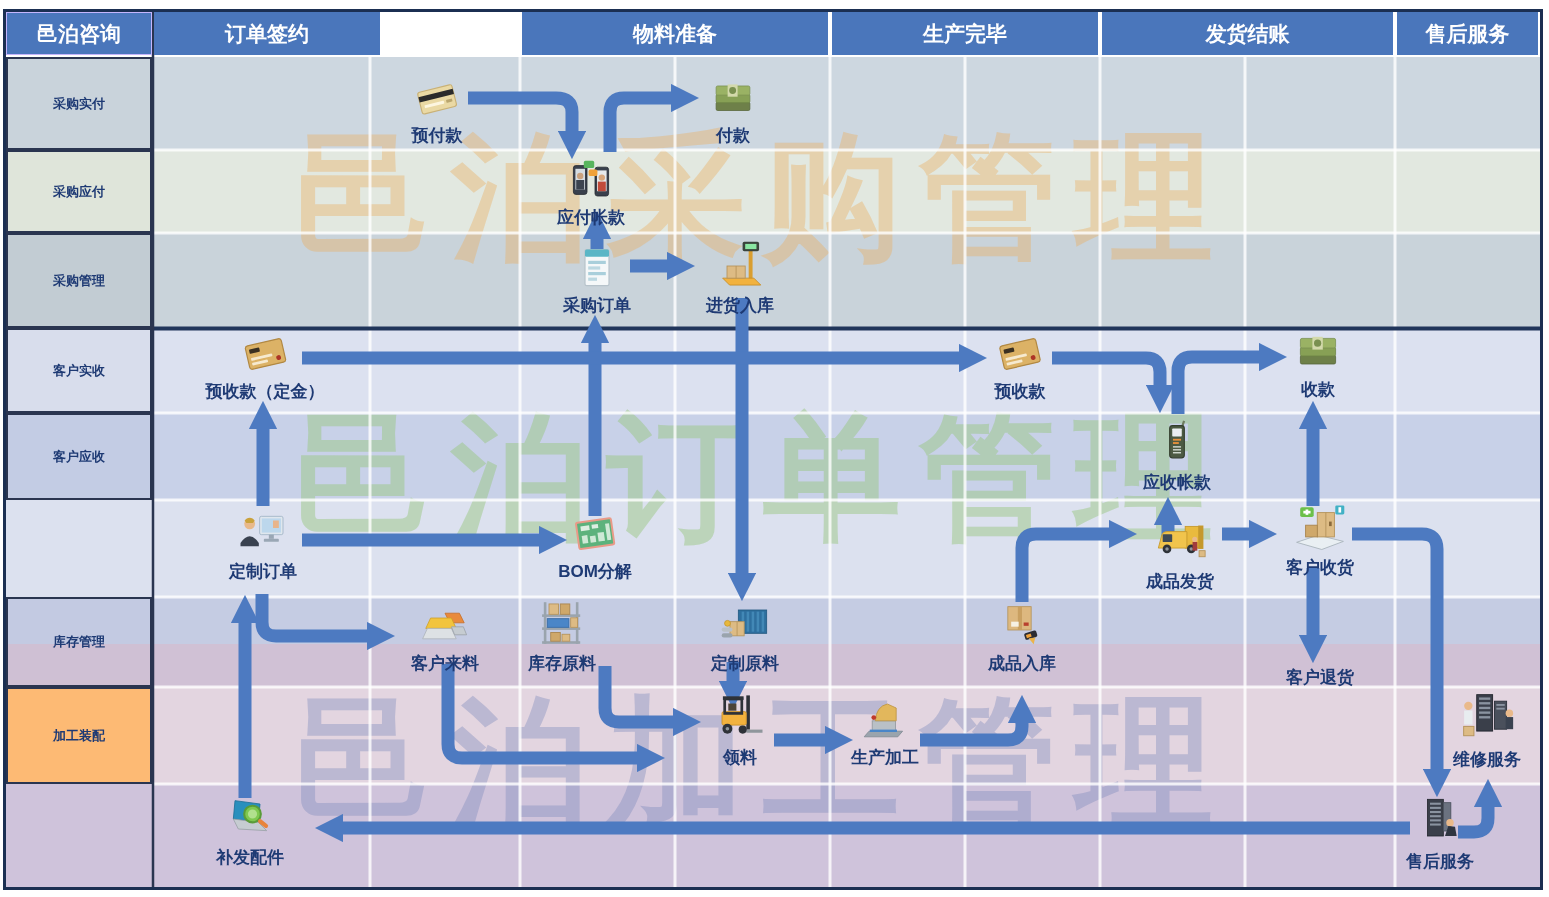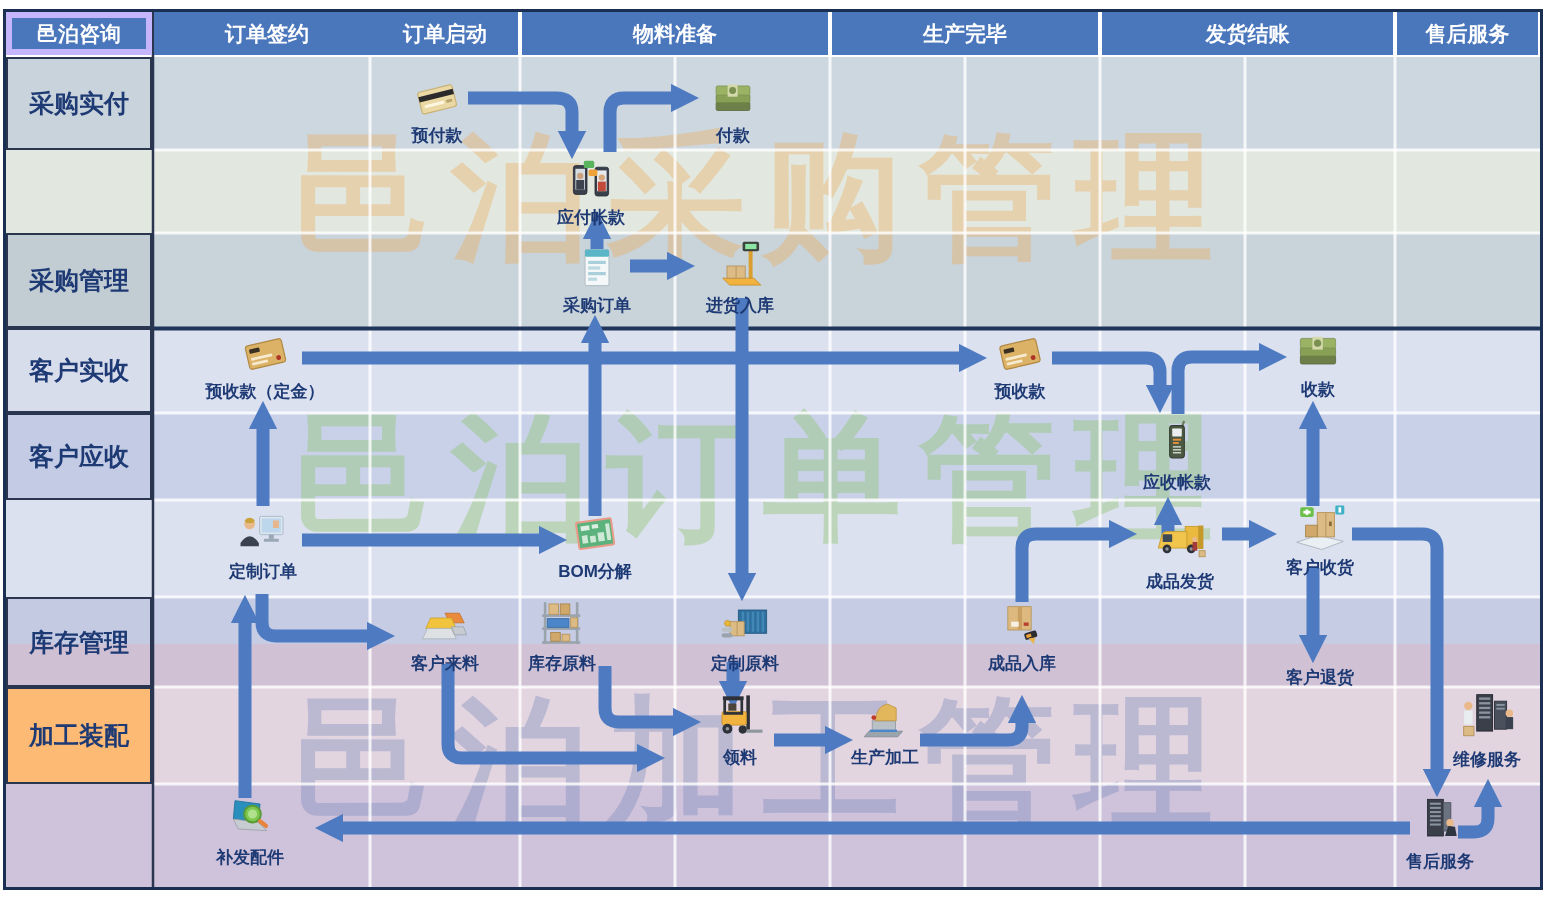--- a/index.html
+++ b/index.html
@@ -3,24 +3,24 @@
 <meta charset="utf-8">
 <style>
   html,body{margin:0;padding:0;background:#fff;}
   .stage{position:relative;width:1549px;height:897px;background:#fff;overflow:hidden;
          font-family:"Liberation Sans","DejaVu Sans",sans-serif;}
   .frame{position:absolute;left:3px;top:9px;width:1540px;height:881px;border:3px solid #1b2f52;
          box-sizing:border-box;z-index:7;pointer-events:none;}
   
   .hcell{position:absolute;top:12px;height:43px;background:#4a76bb;color:#fff;font-weight:700;
          font-size:21px;display:flex;align-items:center;justify-content:center;z-index:4;}
-  .hc0{left:6px;width:146px;border:6px solid #c4b5fd;box-sizing:border-box;background:#4a76bb;}
+  .hc0{left:6px;width:146px;border:1px solid #c4b5fd;box-sizing:border-box;background:#4a76bb;}
   
   .lcell{position:absolute;left:6px;width:146px;border:2px solid #2a3550;box-sizing:border-box;
-         color:#1e3a74;font-weight:700;font-size:25px;display:flex;align-items:center;
+         color:#1e3a74;font-weight:700;font-size:13px;display:flex;align-items:center;
          justify-content:center;z-index:4;}
   
   .stripe{position:absolute;left:6px;width:1534px;z-index:0;}
   
   .wm{position:absolute;z-index:1;font-size:138px;font-weight:700;letter-spacing:18px;
       line-height:1;white-space:nowrap;pointer-events:none;}
   
   #overlay{position:absolute;left:0;top:0;z-index:2;pointer-events:none;}
   .grid{stroke:rgba(255,255,255,.8);stroke-width:3;}
   .conn{fill:none;stroke:#4d7ac1;stroke-width:13;marker-end:url(#ah);}
@@ -98,27 +98,27 @@
     <path class="conn" d="M262,594 V622 Q262,636 276,636 H368"></path>
     <path class="conn" d="M448,664 V744 Q448,758 462,758 H638"></path>
     <path class="conn" d="M605,666 V708 Q605,722 619,722 H674"></path>
     <path class="conn" d="M733,662 V682"></path>
     <path class="conn" d="M774,740 H826"></path>
     <path class="conn" d="M920,740 H1008 Q1022,740 1022,726 V722"></path>
   </svg>
 
   <div class="hcell hc0">邑泊咨询</div>
   <div class="hcell" style="left:154px;width:226px;">订单签约</div>
-  <div class="hcell" style="left:372px;width:146px;">订单启动</div>
   <div class="hcell" style="left:522px;width:306px;">物料准备</div>
   <div class="hcell" style="left:832px;width:266px;">生产完毕</div>
   <div class="hcell" style="left:1102px;width:291px;">发货结账</div>
   <div class="hcell" style="left:1397px;width:141px;">售后服务</div>
 
   <div class="lcell" style="top:57px;height:93px;background:#c9d3db;">采购实付</div>
+  <div class="lcell" style="top:150px;height:83px;background:#dfe5da;">采购应付</div>
   <div class="lcell" style="top:233px;height:95px;background:#c2ccd3;">采购管理</div>
   <div class="lcell" style="top:328px;height:85px;background:#d8ddec;">客户实收</div>
   <div class="lcell" style="top:413px;height:87px;background:#c3cce4;">客户应收</div>
   <div class="lcell" style="top:597px;height:90px;background:linear-gradient(180deg,#c3cae2 0 52%,#cfc0d4 52% 100%);">库存管理</div>
   <div class="lcell" style="top:687px;height:97px;background:#fdba74;">加工装配</div>
 
   <div class="node" style="left:437px;top:76px;justify-content:center;">
     <svg class="nicon" width="56" height="46" viewBox="0 0 60 60">
         <use href="#i-card-tan"></use>
       </svg>

